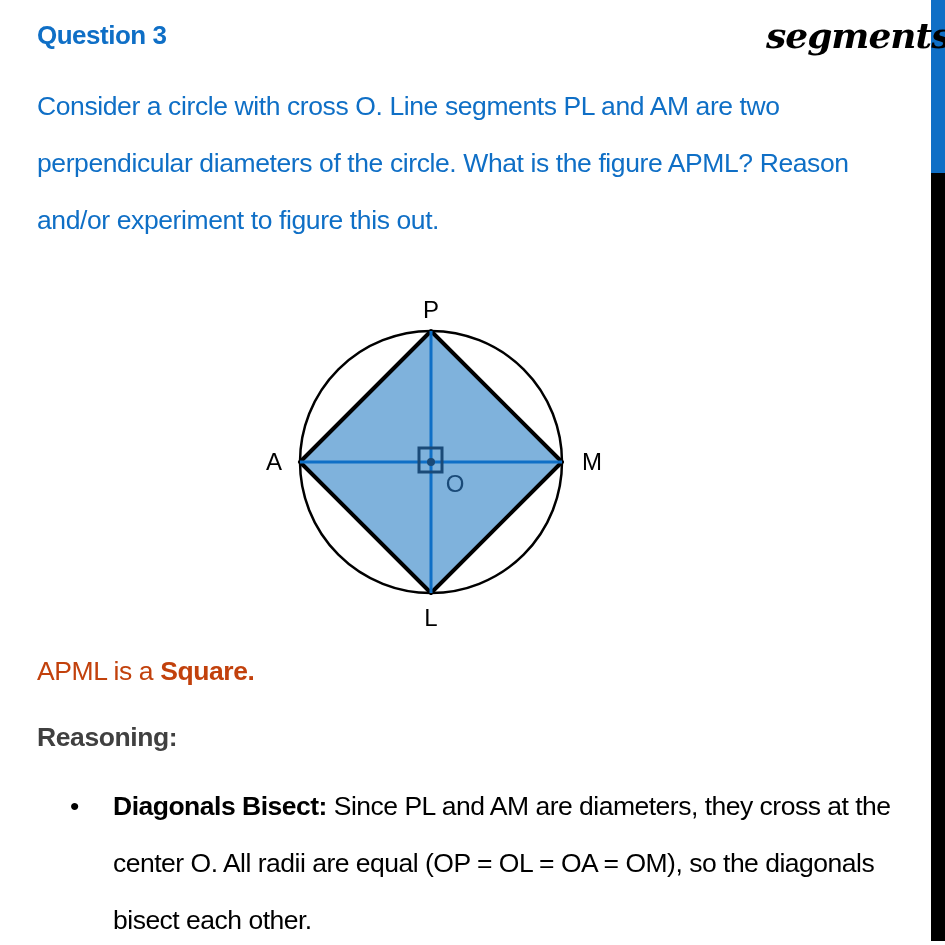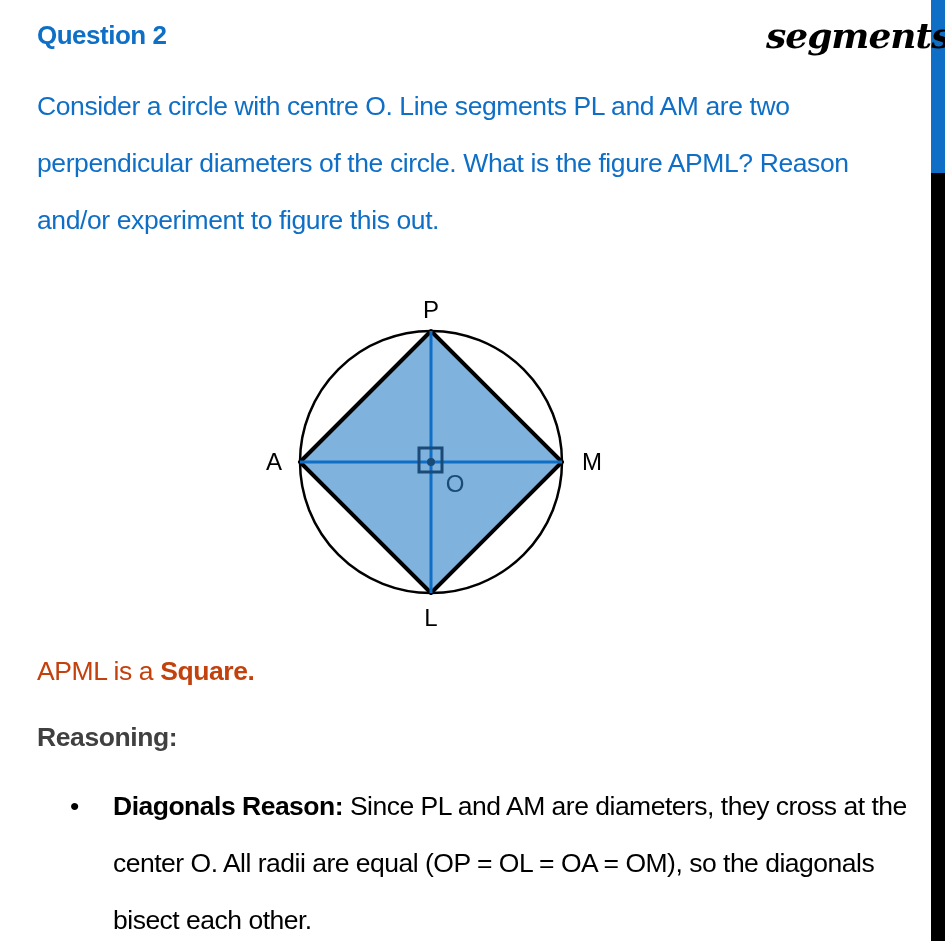--- a/index.html
+++ b/index.html
@@ -22,24 +22,24 @@
   .bullet-dot { position: absolute; left: 0; top: 0; }
   .bullet-item b { font-weight: bold; }
   svg text { font-family: "Liberation Sans", "DejaVu Sans", sans-serif; }
 </style>
 </head>
 <body>
 
 <div class="side-bar-blue"></div>
 <div class="side-bar-black"></div>
 
-<div class="q-title">Question 2</div>
+<div class="q-title">Question 3</div>
 <div class="logo">segments</div>
 
-<div class="question">Consider a circle with centre O. Line segments PL and AM are two perpendicular diameters of the circle. What is the figure APML? Reason and/or experiment to figure this out.</div>
+<div class="question">Consider a circle with cross O. Line segments PL and AM are two perpendicular diameters of the circle. What is the figure APML? Reason and/or experiment to figure this out.</div>
 
 <div class="figure">
   <svg width="380" height="360" viewBox="0 0 380 360">
 
     <circle cx="181" cy="182" r="131" fill="none" stroke="#000" stroke-width="2.5"></circle>
     <polygon points="181,51 312,182 181,313 50,182" fill="#7fb2dc" stroke="#000" stroke-width="4" stroke-linejoin="round"></polygon>
     <line x1="181" y1="51" x2="181" y2="313" stroke="#0f6fc6" stroke-width="3"></line>
     <line x1="50" y1="182" x2="312" y2="182" stroke="#0f6fc6" stroke-width="3"></line>
     <rect x="169" y="168" width="23" height="24" fill="none" stroke="#1a4a78" stroke-width="3"></rect>
     <circle cx="181" cy="182" r="4" fill="#1a4a78"></circle>
@@ -53,15 +53,15 @@
 
 <div class="answer">
   <span>APML is a </span><b>Square.</b>
 </div>
 
 <div class="reasoning">Reasoning:</div>
 
 <ul class="bullet-list">
   <li class="bullet-item">
     <span class="bullet-dot">•</span>
-    <b>Diagonals Reason:</b><span> Since PL and AM are diameters, they cross at the center O. All radii are equal (OP = OL = OA = OM), so the diagonals bisect each other.</span>
+    <b>Diagonals Bisect:</b><span> Since PL and AM are diameters, they cross at the center O. All radii are equal (OP = OL = OA = OM), so the diagonals bisect each other.</span>
   </li>
 </ul>
 
 </body></html>

